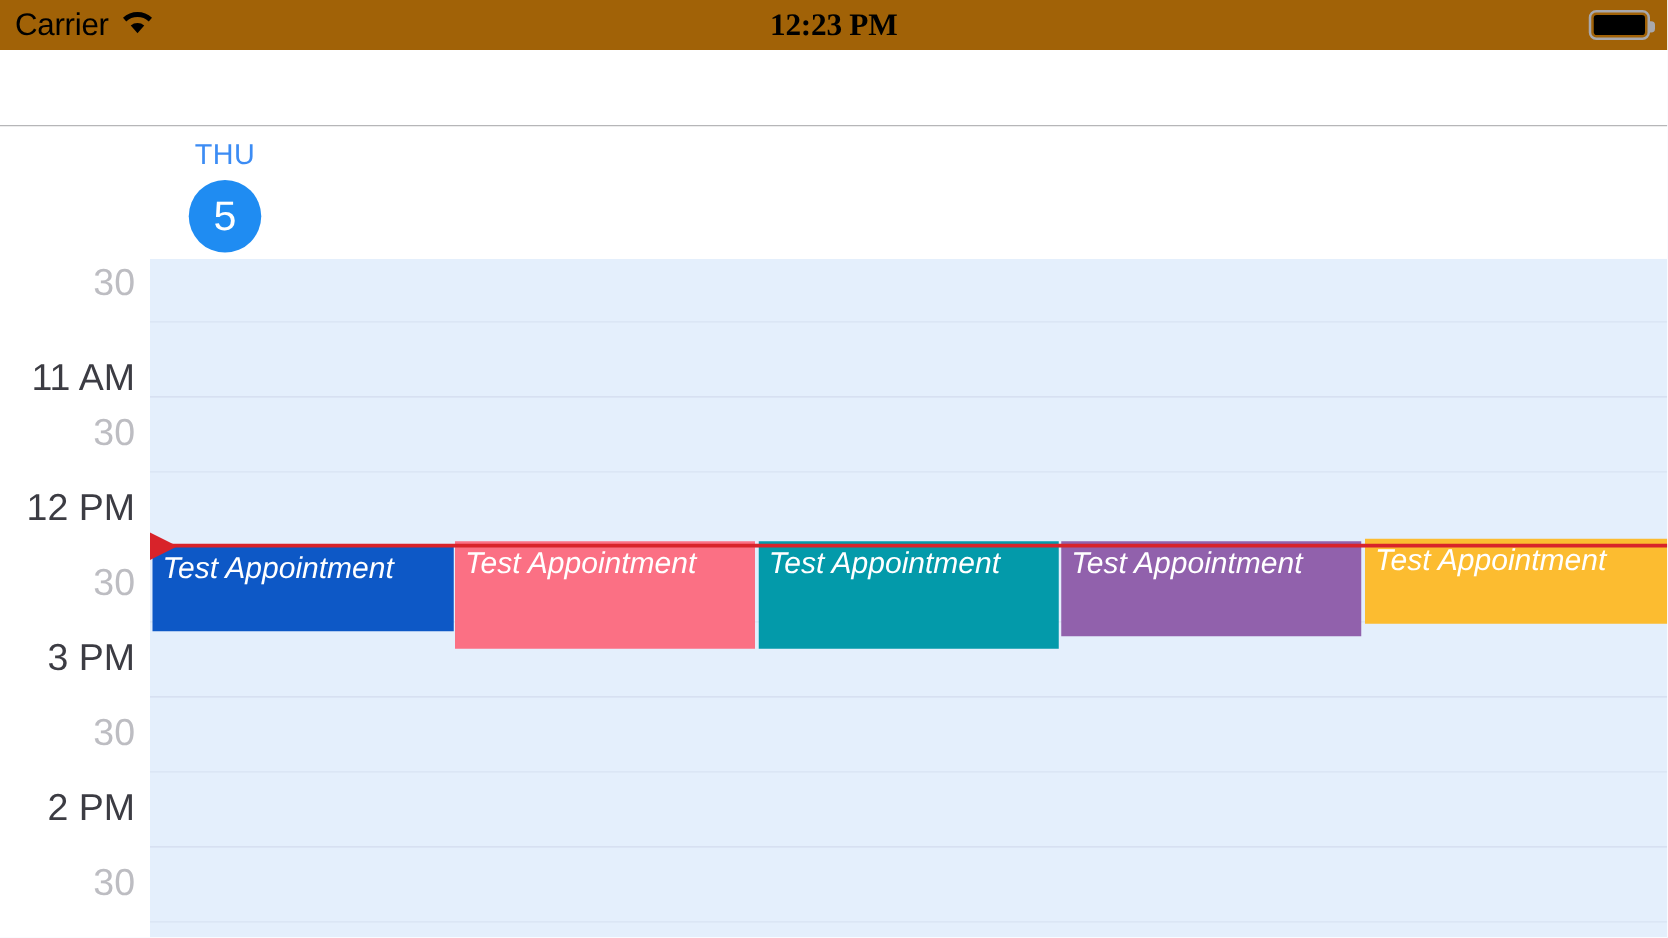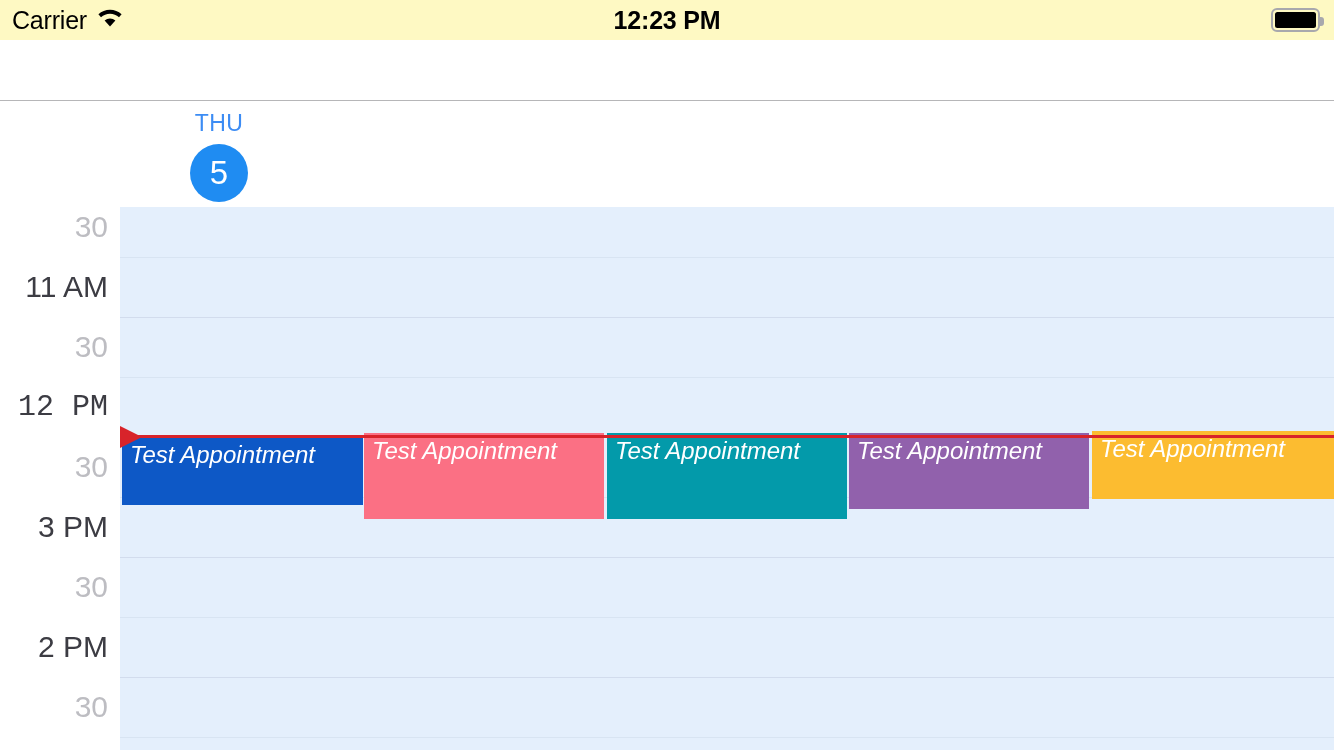--- a/index.html
+++ b/index.html
@@ -20,21 +20,21 @@
     background: #ffffff;
     overflow: hidden;
   }
 
   
   .status-bar {
     position: absolute;
     left: 0; top: 0;
     width: 1334px;
     height: 40px;
-    background: #fef9c3;
+    background: #a16207;
     z-index: 40;
   }
   .status-left {
     position: absolute;
     left: 12px; top: 0;
     height: 40px;
     display: flex;
     align-items: center;
     gap: 9px;
   }
@@ -47,20 +47,21 @@
   .wifi-icon { display: block; }
 
   .status-center {
     position: absolute;
     left: 0; top: 0;
     width: 1334px;
     height: 40px;
     display: flex;
     align-items: center;
     justify-content: center;
+    font-family: Liberation Serif, serif;
   }
   .status-time {
     font-size: 25px;
     font-weight: bold;
     color: #000000;
     letter-spacing: -0.2px;
     line-height: 1;
   }
 
   .status-right {
@@ -109,21 +110,20 @@
   }
 
   
   .day-header {
     position: absolute;
     left: 0; top: 102px;
     width: 1168px;
     height: 105px;
     background: #ffffff;
     z-index: 30;
-    margin-left: 39px;
   }
   .day-header-inner {
     position: absolute;
     left: 120px;
     top: 0;
     width: 120px;
     display: flex;
     flex-direction: column;
     align-items: center;
   }
@@ -288,23 +288,23 @@
         <div class="grid-line hour" style="top: 230px;"></div>
         <div class="grid-line half" style="top: 290px;"></div>
         <div class="grid-line hour" style="top: 350px;"></div>
         <div class="grid-line half" style="top: 410px;"></div>
         <div class="grid-line hour" style="top: 470px;"></div>
         <div class="grid-line half" style="top: 530px;"></div>
       </div>
 
     <div class="gutter" id="gutter">
         <div class="time-label half" style="top: 20px;">30</div>
-        <div class="time-label hour" style="top: 80px; margin-left: 20px;">11 AM</div>
+        <div class="time-label hour" style="top: 96px; margin-left: 20px;">11 AM</div>
         <div class="time-label half" style="top: 140px;">30</div>
-        <div class="time-label hour" style="top: 200px; font-family: Liberation Mono, monospace;">12 PM</div>
+        <div class="time-label hour" style="top: 200px;">12 PM</div>
         <div class="time-label half" style="top: 260px;">30</div>
         <div class="time-label hour" style="top: 320px;">3 PM</div>
         <div class="time-label half" style="top: 380px;">30</div>
         <div class="time-label hour" style="top: 440px; margin-left: 25px;">2 PM</div>
         <div class="time-label half" style="top: 500px;">30</div>
       </div>
 
     <div id="events-layer">
         <div class="event" style="left: 122px; top: 230px; width: 241px; height: 68px; background: rgb(13, 88, 198);">
           <div class="event-title">Test Appointment</div>

